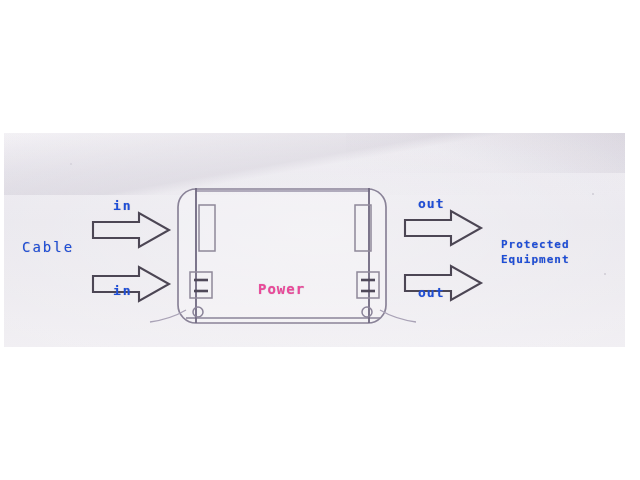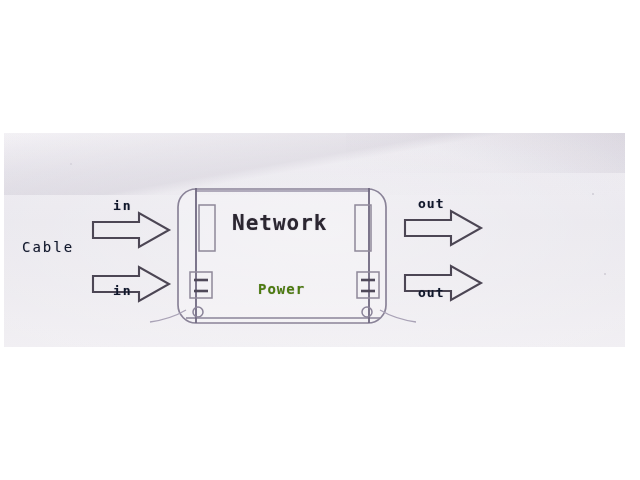--- a/index.html
+++ b/index.html
@@ -68,37 +68,37 @@
   }
   .paper-speck {
     position: absolute;
     background: rgba(120,112,135,0.30);
     border-radius: 50%;
   }
 
   
   .lbl {
     position: absolute;
-    color: #0f172a;
+    color: #1d4ed8;
     font-family: "DejaVu Sans Mono", monospace;
     white-space: pre;
     letter-spacing: 1px;
     text-shadow: 0 0 1px rgba(120,112,135,0.55);
   }
   .lbl-cable {
     left: 22px; top: 239px;
     font-size: 14px;
     letter-spacing: 2px;
   }
   .lbl-in-top   { left: 113px; top: 198px; font-size: 13px; font-weight: bold; letter-spacing: 2px; }
   .lbl-in-bot   { left: 113px; top: 283px; font-size: 13px; font-weight: bold; letter-spacing: 2px; }
   .lbl-out-top  { left: 418px; top: 196px; font-size: 13px; font-weight: bold; letter-spacing: 1px; }
   .lbl-out-bot  { left: 418px; top: 285px; font-size: 13px; font-weight: bold; letter-spacing: 1px; }
   .lbl-network  { left: 232px; top: 211px; font-size: 21px; font-weight: bold; letter-spacing: 1px; color: #2b2630; }
-  .lbl-power    { left: 258px; top: 281px; font-size: 14px; font-weight: bold; letter-spacing: 1px; color: #4d7c0f; }
+  .lbl-power    { left: 258px; top: 281px; font-size: 14px; font-weight: bold; letter-spacing: 1px; color: #ec4899; }
   .lbl-prot {
     left: 501px; top: 237px;
     font-size: 11px;
     line-height: 15px;
     letter-spacing: 1px;
     font-weight: bold;
   }
 
   
   #art {
@@ -173,18 +173,18 @@
       <use href="#blockarrow-shape"></use>
     </g>
     <g transform="translate(404,265)">
       <use href="#blockarrow-shape"></use>
     </g>
   </svg>
 
   <div class="lbl lbl-cable">Cable</div>
   <div class="lbl lbl-in-top">in</div>
   <div class="lbl lbl-in-bot">in</div>
-  <div class="lbl lbl-network">Network</div>
   <div class="lbl lbl-power">Power</div>
   <div class="lbl lbl-out-top">out</div>
   <div class="lbl lbl-out-bot">out</div>
+  <div class="lbl lbl-prot"><span>Protected</span><br><span>Equipment</span></div>
 
 </div>
 
 </body></html>

